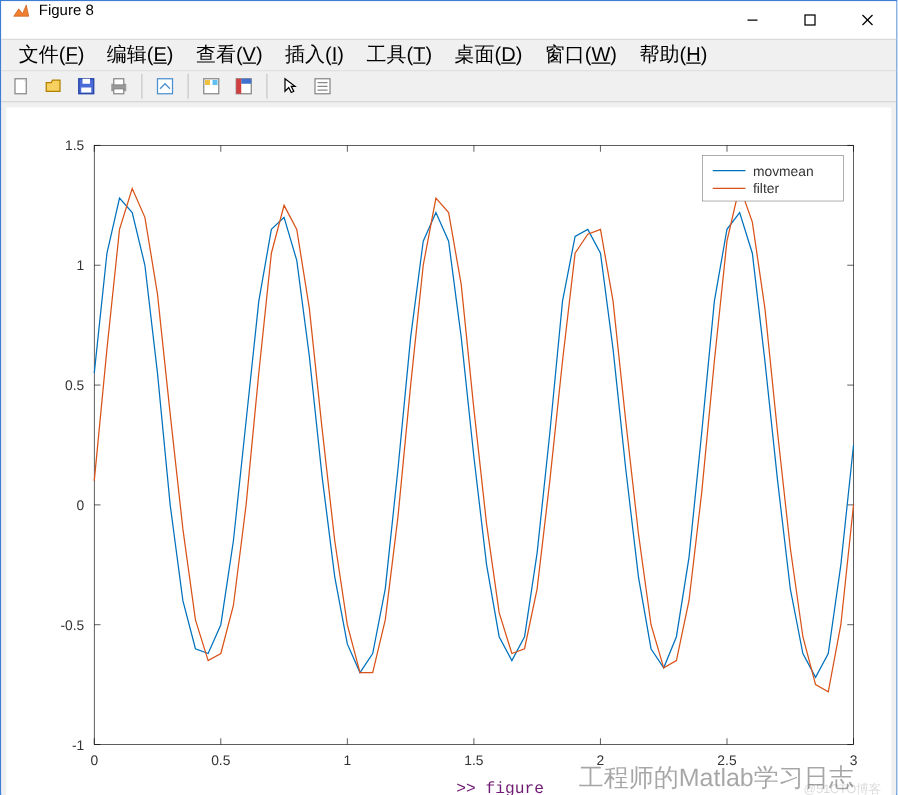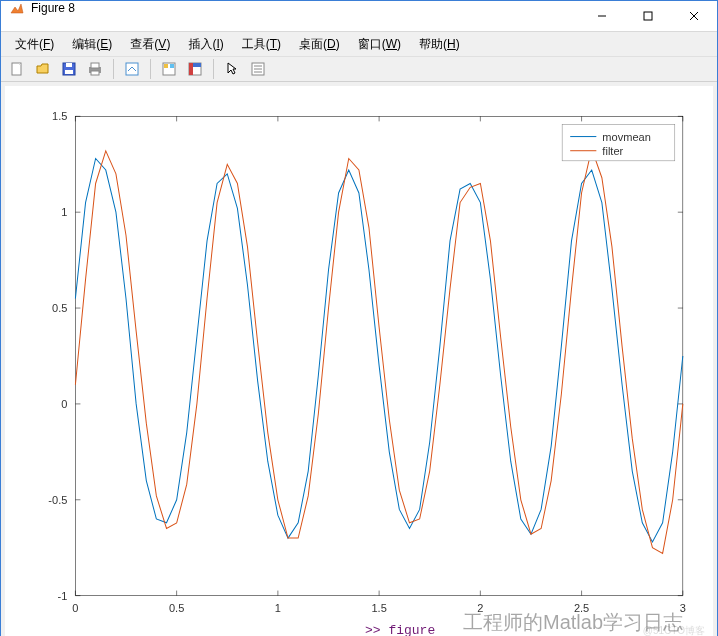--- a/index.html
+++ b/index.html
@@ -3,21 +3,21 @@
 <meta charset="utf-8">
 <style>
   body { margin: 0; font-family: "Microsoft YaHei", "Segoe UI", sans-serif; font-size: 12px; background: #fff; color: #000; }
   .window { width: 718px; height: 636px; border: 1px solid #3a7ed6; background: #f0f0f0; box-sizing: border-box; position: relative; display: flex; flex-direction: column; }
   .titlebar { height: 30px; background: #fff; display: flex; border-bottom: 1px solid #d9d9d9; }
   .titlebar .icon { width: 16px; height: 16px; margin: 0 6px 0 8px; }
   .titlebar .title { flex: 0 0 auto; font-size: 12px; }
   .titlebar .spacer { flex: 1; }
   .win-btn { width: 46px; height: 30px; display: flex; align-items: center; justify-content: center; font-size: 13px; font-family: "Segoe UI Symbol", sans-serif; }
   .menubar { height: 24px; display: flex; align-items: center; padding: 0 6px; background: #f0f0f0; gap: 2px; }
-  .menu-item { padding: 14px 8px; font-size: 12px; }
+  .menu-item { padding: 14px 8px; font-size: 16px; }
   .mn-u { text-decoration: underline; }
   .toolbar { height: 30px; background: #f0f0f0; border-top: 1px solid #e0e0e0; border-bottom: 1px solid #d0d0d0; display: flex; align-items: center; padding: 0 4px; gap: 2px; }
   .tb-btn { width: 22px; height: 22px; display: flex; align-items: center; justify-content: center; border: 1px solid transparent; border-radius: 2px; }
   .tb-sep { width: 1px; height: 20px; background: #c8c8c8; margin: 0 4px; }
   .figure-area { flex: 1; background: #f0f0f0; padding: 4px; }
   .axes-container { width: 100%; height: 100%; background: #fff; position: relative; }
   svg.plot { width: 100%; height: 100%; }
   .axis-line { stroke: #000; stroke-width: 0.5; fill: none; }
   .tick-label { font-size: 11px; font-family: Arial, sans-serif; fill: #333; }
   .legend-box { fill: #fff; stroke: #808080; stroke-width: 0.5; }

